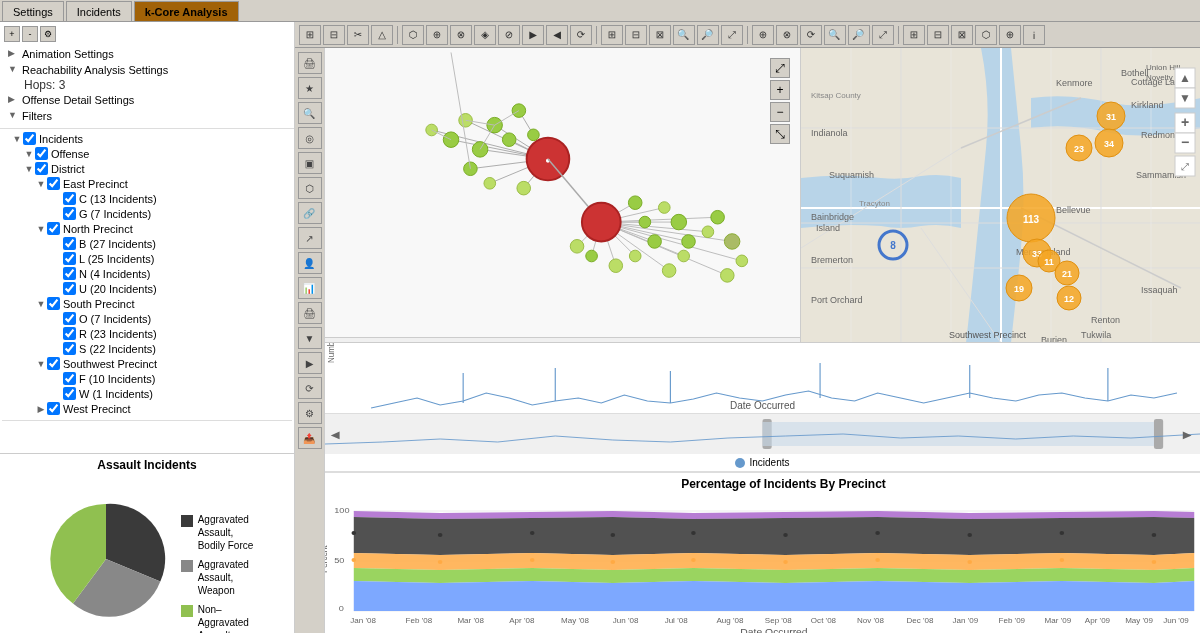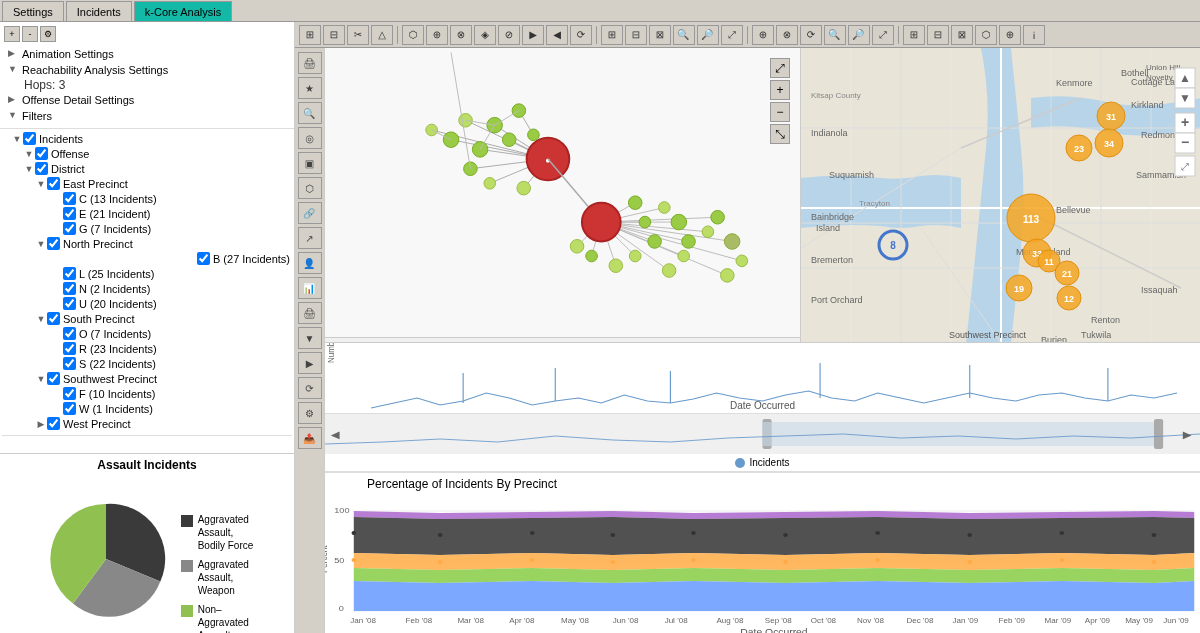--- a/index.html
+++ b/index.html
@@ -20,22 +20,22 @@
       border: 1px solid #999;
       border-bottom: none;
       cursor: pointer;
       font-size: 11px;
       height: 20px;
       display: flex;
       align-items: center;
       margin-right: 2px;
     }
     .tab.active {
-      background: #14b8a6;
-      font-weight: normal;
+      background: #a16207;
+      font-weight: bold;
     }
 
     .main-layout {
       display: flex;
       width: 1200px;
       height: 611px;
     }
 
     
     .left-panel {
@@ -287,22 +287,23 @@
     
     .stacked-chart-container {
       height: 180px;
       background: #fff;
       position: relative;
       overflow: hidden;
       border-top: 1px solid #ddd;
     }
 
     .chart-title {
+      text-align: center;
       font-size: 12px;
-      font-weight: normal;
+      font-weight: bold;
       padding: 4px 0 2px;
       margin-left: 42px;
     }
   </style>
 </head>
 <body>
 
 <div class="tab-bar">
   <div class="tab">Settings</div>
   <div class="tab">Incidents</div>
@@ -369,47 +370,42 @@
         <span class="tree-label">East Precinct</span>
       </div>
       <div class="tree-item" style="padding-left:50px;">
         <span class="tree-expand">&nbsp;</span>
         <input type="checkbox" class="tree-checkbox" checked="" style="">
         <span class="tree-label">C (13 Incidents)</span>
       </div>
       <div class="tree-item" style="padding-left:50px;">
         <span class="tree-expand">&nbsp;</span>
         <input type="checkbox" class="tree-checkbox" checked="" style="">
-        <span class="tree-label">E (21 Incident)</span>
-      </div>
-      <div class="tree-item" style="padding-left:50px;">
-        <span class="tree-expand">&nbsp;</span>
-        <input type="checkbox" class="tree-checkbox" checked="" style="">
         <span class="tree-label">G (7 Incidents)</span>
       </div>
 
       <div class="tree-item" style="padding-left:34px;">
         <span class="tree-expand">▼</span>
         <input type="checkbox" class="tree-checkbox" checked="" style="">
         <span class="tree-label">North Precinct</span>
       </div>
-      <div class="tree-item" style="padding-left:50px;justify-content:flex-end;">
+      <div class="tree-item" style="padding-left:50px;">
         <span class="tree-expand">&nbsp;</span>
         <input type="checkbox" class="tree-checkbox" checked="" style="">
         <span class="tree-label">B (27 Incidents)</span>
       </div>
       <div class="tree-item" style="padding-left:50px;">
         <span class="tree-expand">&nbsp;</span>
         <input type="checkbox" class="tree-checkbox" checked="" style="">
         <span class="tree-label">L (25 Incidents)</span>
       </div>
       <div class="tree-item" style="padding-left:50px;">
         <span class="tree-expand">&nbsp;</span>
         <input type="checkbox" class="tree-checkbox" checked="" style="">
-        <span class="tree-label">N (2 Incidents)</span>
+        <span class="tree-label">N (4 Incidents)</span>
       </div>
       <div class="tree-item" style="padding-left:50px;">
         <span class="tree-expand">&nbsp;</span>
         <input type="checkbox" class="tree-checkbox" checked="" style="">
         <span class="tree-label">U (20 Incidents)</span>
       </div>
 
       <div class="tree-item" style="padding-left:34px;">
         <span class="tree-expand">▼</span>
         <input type="checkbox" class="tree-checkbox" checked="" style="">

